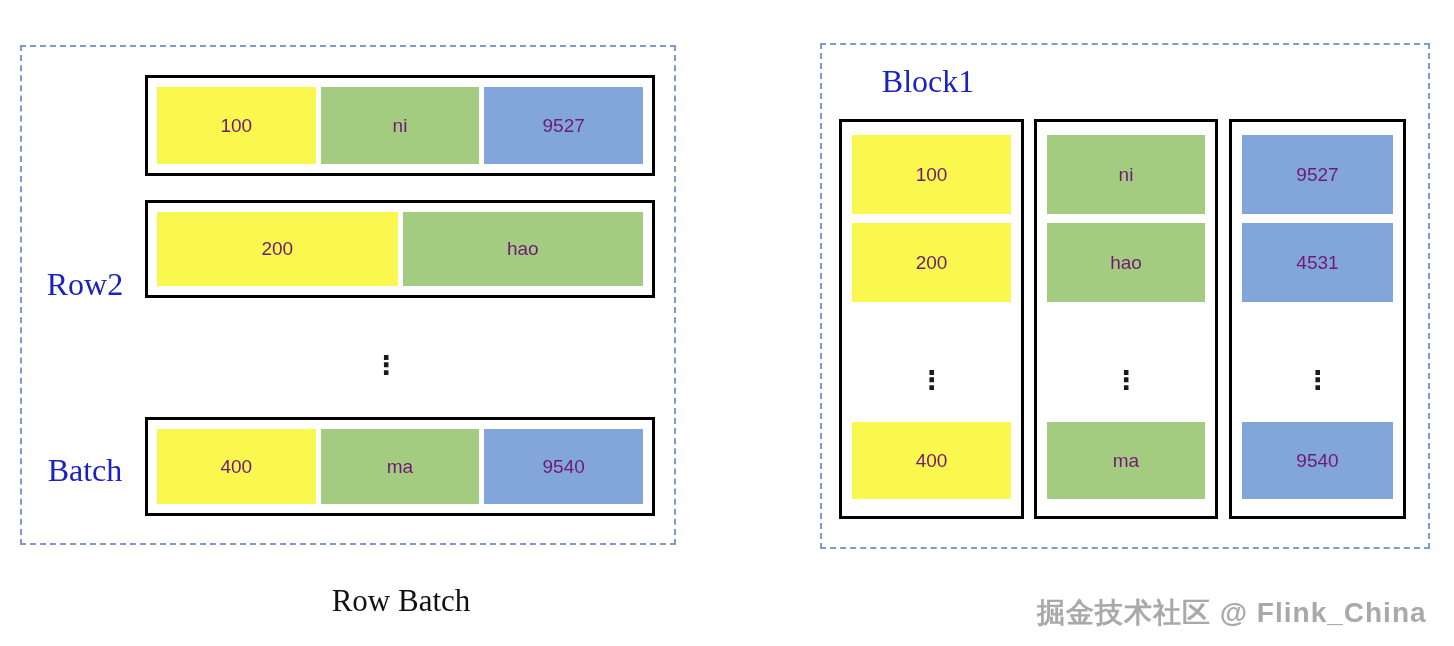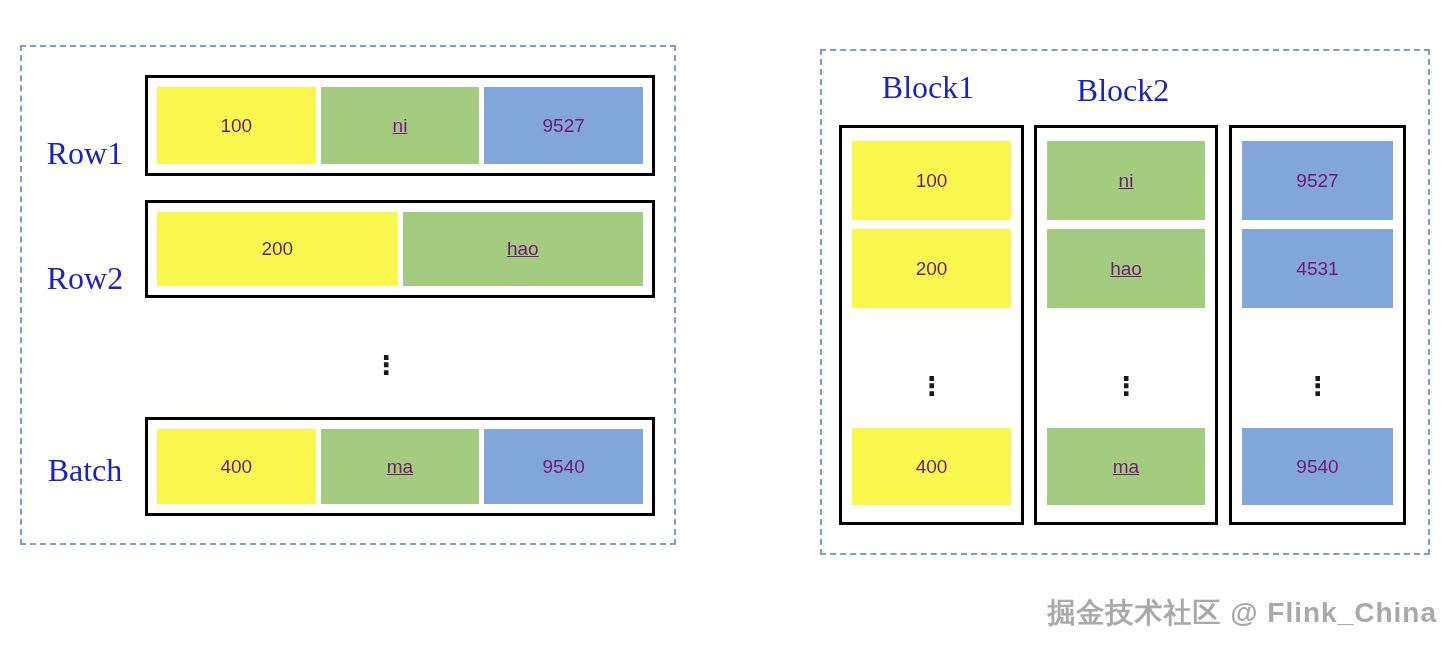--- a/index.html
+++ b/index.html
@@ -17,77 +17,76 @@
   .row-box{
     position:absolute;border:3px solid #000000;background:#ffffff;box-sizing:border-box;
     display:flex;gap:5px;padding:9px;
   }
   .cell{
     display:flex;align-items:center;justify-content:center;
     color:#701a75;font-size:19px;
   }
   .row-box .cell{flex:1 1 0;}
   .c-yellow{background:#FAF74E;}
-  .c-green{background:#A4CC80;text-decoration:underline;}
+  .c-green{background:#A4CC80;}
   .c-blue{background:#82A6DA;}
   .v-ellipsis{
     position:absolute;color:#1a1a1a;font-weight:700;font-size:26px;line-height:36px;
     text-align:center;font-family:"DejaVu Sans",sans-serif;
   }
   .block-col{
     position:absolute;border:3px solid #000000;background:#ffffff;box-sizing:border-box;
   }
   .blk-cell{
     position:absolute;left:10px;right:10px;height:79px;
   }
   .caption{
     position:absolute;color:#111111;font-family:"Liberation Serif",serif;
     font-size:31px;text-align:center;white-space:nowrap;
   }
   .watermark{
     position:absolute;color:#A9A9A9;font-weight:700;font-size:28px;letter-spacing:1px;
-    text-align:right;white-space:nowrap;
+    white-space:nowrap;
     text-shadow:-2px -2px 0 #ffffff,2px -2px 0 #ffffff,-2px 2px 0 #ffffff,2px 2px 0 #ffffff,-3px -3px 2px #ffffff;
   }
 </style>
 </head>
 <body>
 
 <div class="canvas">
 
   <section class="dashed-panel" style="left:20px;top:45px;width:656px;height:500px;">
 
-    <div class="blue-label" style="left:8px;top:88px;width:110px;">Row1</div>
     <div class="row-box" style="left:123px;top:28px;width:510px;height:101px;">
       <div class="cell c-yellow">100</div>
       <div class="cell c-green">ni</div>
       <div class="cell c-blue">9527</div>
     </div>
 
-    <div class="blue-label" style="left:8px;top:213px;width:110px;">Row2</div>
+    <div class="blue-label" style="left:8px;top:219px;width:110px;">Row2</div>
     <div class="row-box" style="left:123px;top:153px;width:510px;height:98px;">
       <div class="cell c-yellow">200</div>
       <div class="cell c-green">hao</div>
     </div>
 
     <div class="v-ellipsis" style="left:334px;top:300px;width:60px;">⋮</div>
 
     <div class="blue-label" style="left:8px;top:405px;width:110px;">Batch</div>
     <div class="row-box" style="left:123px;top:370px;width:510px;height:99px;">
       <div class="cell c-yellow">400</div>
       <div class="cell c-green">ma</div>
       <div class="cell c-blue">9540</div>
     </div>
   </section>
 
+  <div class="caption" style="left:301px;top:583px;width:200px;">Row Batch</div>
 
-  <section class="dashed-panel" style="left:820px;top:49px;width:610px;height:506px;">
+  <section class="dashed-panel" style="left:820px;top:43px;width:610px;height:506px;">
 
     <div class="blue-label" style="left:36px;top:18px;width:140px;">Block1</div>
-    <div class="blue-label" style="left:231px;top:21px;width:140px;">Block2</div>
 
     <div class="block-col" style="left:17px;top:74px;width:185px;height:400px;">
       <div class="blk-cell cell c-yellow" style="top:13px;">100</div>
       <div class="blk-cell cell c-yellow" style="top:101px;">200</div>
       <div class="v-ellipsis" style="left:0;right:0;top:240px;">⋮</div>
       <div class="blk-cell cell c-yellow" style="top:300px;height:77px;">400</div>
     </div>
 
     <div class="block-col" style="left:212px;top:74px;width:184px;height:400px;">
       <div class="blk-cell cell c-green" style="top:13px;">ni</div>

